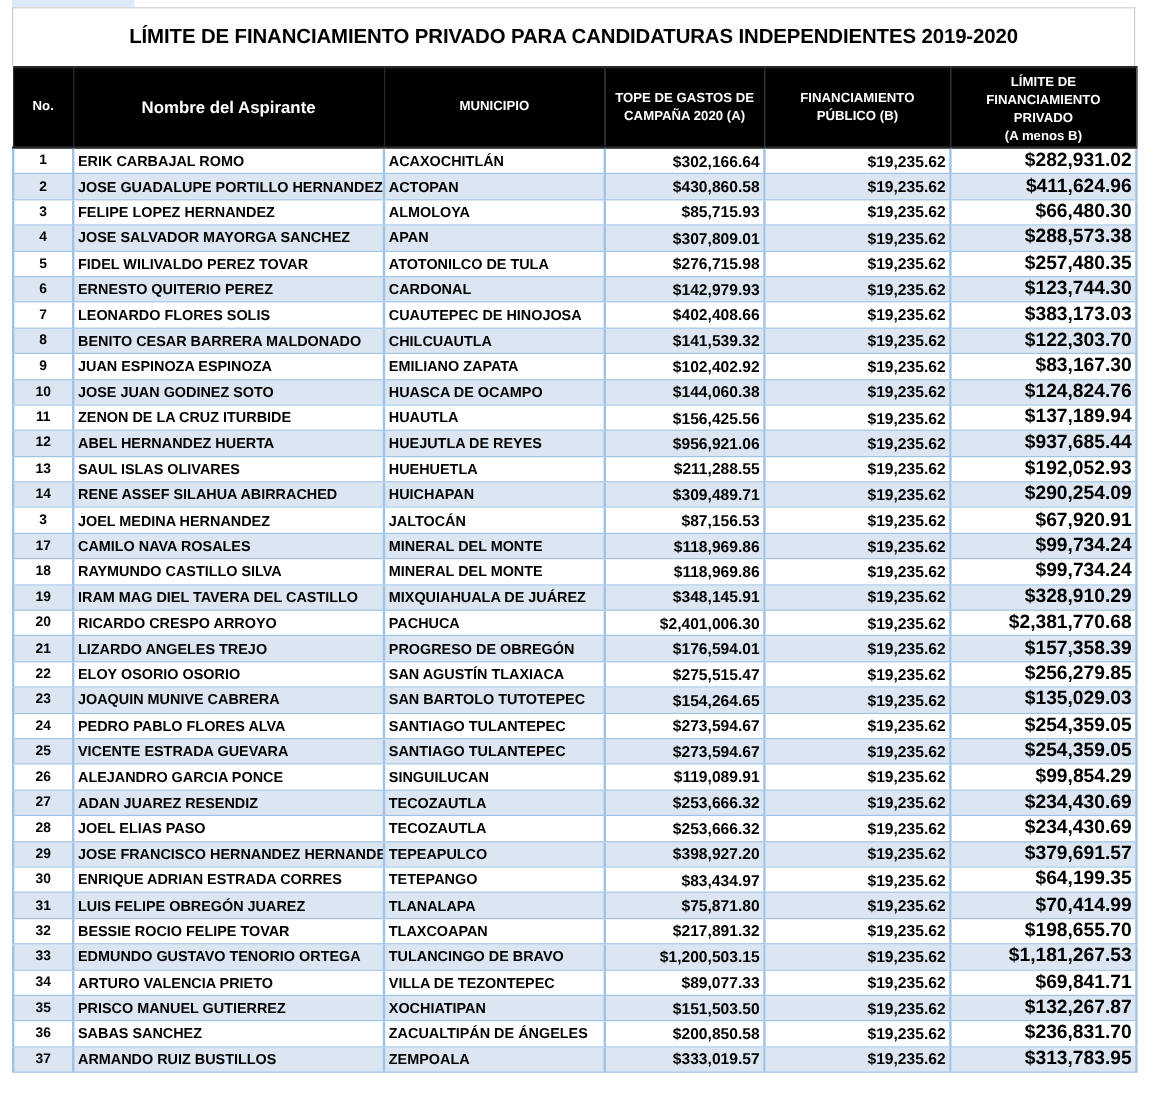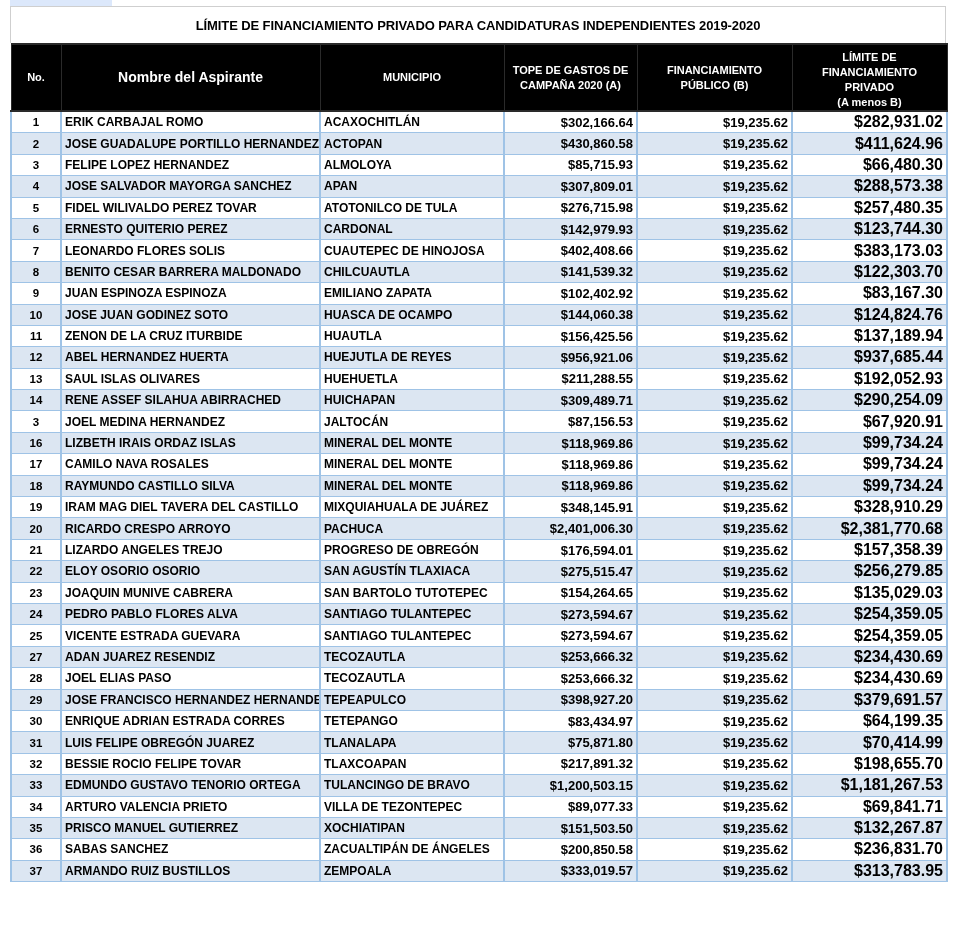--- a/index.html
+++ b/index.html
@@ -1,22 +1,22 @@
 <!DOCTYPE html>
 <html><head>
 <meta charset="utf-8">
 <style>
   html, body { margin:0; padding:0; background:#ffffff; }
   body { width:962px; height:930px; position:relative; overflow:hidden;
          font-family:"Liberation Sans", sans-serif; }
   .top-tab { position:absolute; left:10px; top:0; width:102px; height:6px; background:#dce8fb; }
   .sheet { position:absolute; left:10px; top:6px; width:936px; }
-  .title { height:37px; border:1px solid #cfcfcf; border-bottom:none; box-sizing:border-box;
+  .title { height:49px; border:1px solid #cfcfcf; border-bottom:none; box-sizing:border-box;
            display:flex; align-items:center; justify-content:center;
-           font-weight:bold; font-size:13px; color:#000; letter-spacing:-0.1px; }
+           font-weight:bold; font-size:17px; color:#000; letter-spacing:-0.1px; }
   table { border-collapse:collapse; table-layout:fixed; width:936px; }
   col.c-no { width:50px; } col.c-name { width:259px; } col.c-mun { width:184px; }
   col.c-tope { width:133px; } col.c-pub { width:155px; } col.c-lim { width:155px; }
   thead th { background:#000000; color:#ffffff; font-weight:bold; height:65px;
              border:1px solid #2a2a2a; border-top:2px solid #2a2a2a; border-bottom:2px solid #2a2a2a;
              font-size:11px; line-height:15px; padding:0 2px; text-align:center; vertical-align:middle; }
   thead th.h-name { font-size:14px; }
   thead th.h-lim { vertical-align:bottom; padding-bottom:0; }
   tbody td { height:20.4px; border:1px solid #9fc3e6; border-left:2px solid #9fc3e6; border-right:2px solid #9fc3e6;
              font-weight:bold; font-size:12px; color:#000; padding:0 3px; white-space:nowrap; overflow:hidden;
@@ -179,28 +179,20 @@
         </tr>
         <tr>
           <td class="no">3</td>
           <td>JOEL MEDINA HERNANDEZ</td>
           <td>JALTOCÁN</td>
           <td class="num">$87,156.53</td>
           <td class="num">$19,235.62</td>
           <td class="num lim">$67,920.91</td>
         </tr>
         <tr>
-          <td class="no">16</td>
-          <td>LIZBETH IRAIS ORDAZ ISLAS</td>
-          <td>MINERAL DEL MONTE</td>
-          <td class="num">$118,969.86</td>
-          <td class="num">$19,235.62</td>
-          <td class="num lim">$99,734.24</td>
-        </tr>
-        <tr>
           <td class="no">17</td>
           <td>CAMILO NAVA ROSALES</td>
           <td>MINERAL DEL MONTE</td>
           <td class="num">$118,969.86</td>
           <td class="num">$19,235.62</td>
           <td class="num lim">$99,734.24</td>
         </tr>
         <tr>
           <td class="no">18</td>
           <td>RAYMUNDO CASTILLO SILVA</td>
@@ -257,20 +249,28 @@
           <td class="num">$19,235.62</td>
           <td class="num lim">$254,359.05</td>
         </tr>
         <tr>
           <td class="no">25</td>
           <td>VICENTE ESTRADA GUEVARA</td>
           <td>SANTIAGO TULANTEPEC</td>
           <td class="num">$273,594.67</td>
           <td class="num">$19,235.62</td>
           <td class="num lim">$254,359.05</td>
+        </tr>
+        <tr>
+          <td class="no">26</td>
+          <td>ALEJANDRO GARCIA PONCE</td>
+          <td>SINGUILUCAN</td>
+          <td class="num">$119,089.91</td>
+          <td class="num">$19,235.62</td>
+          <td class="num lim">$99,854.29</td>
         </tr>
         <tr>
           <td class="no">27</td>
           <td>ADAN JUAREZ RESENDIZ</td>
           <td>TECOZAUTLA</td>
           <td class="num">$253,666.32</td>
           <td class="num">$19,235.62</td>
           <td class="num lim">$234,430.69</td>
         </tr>
         <tr>

